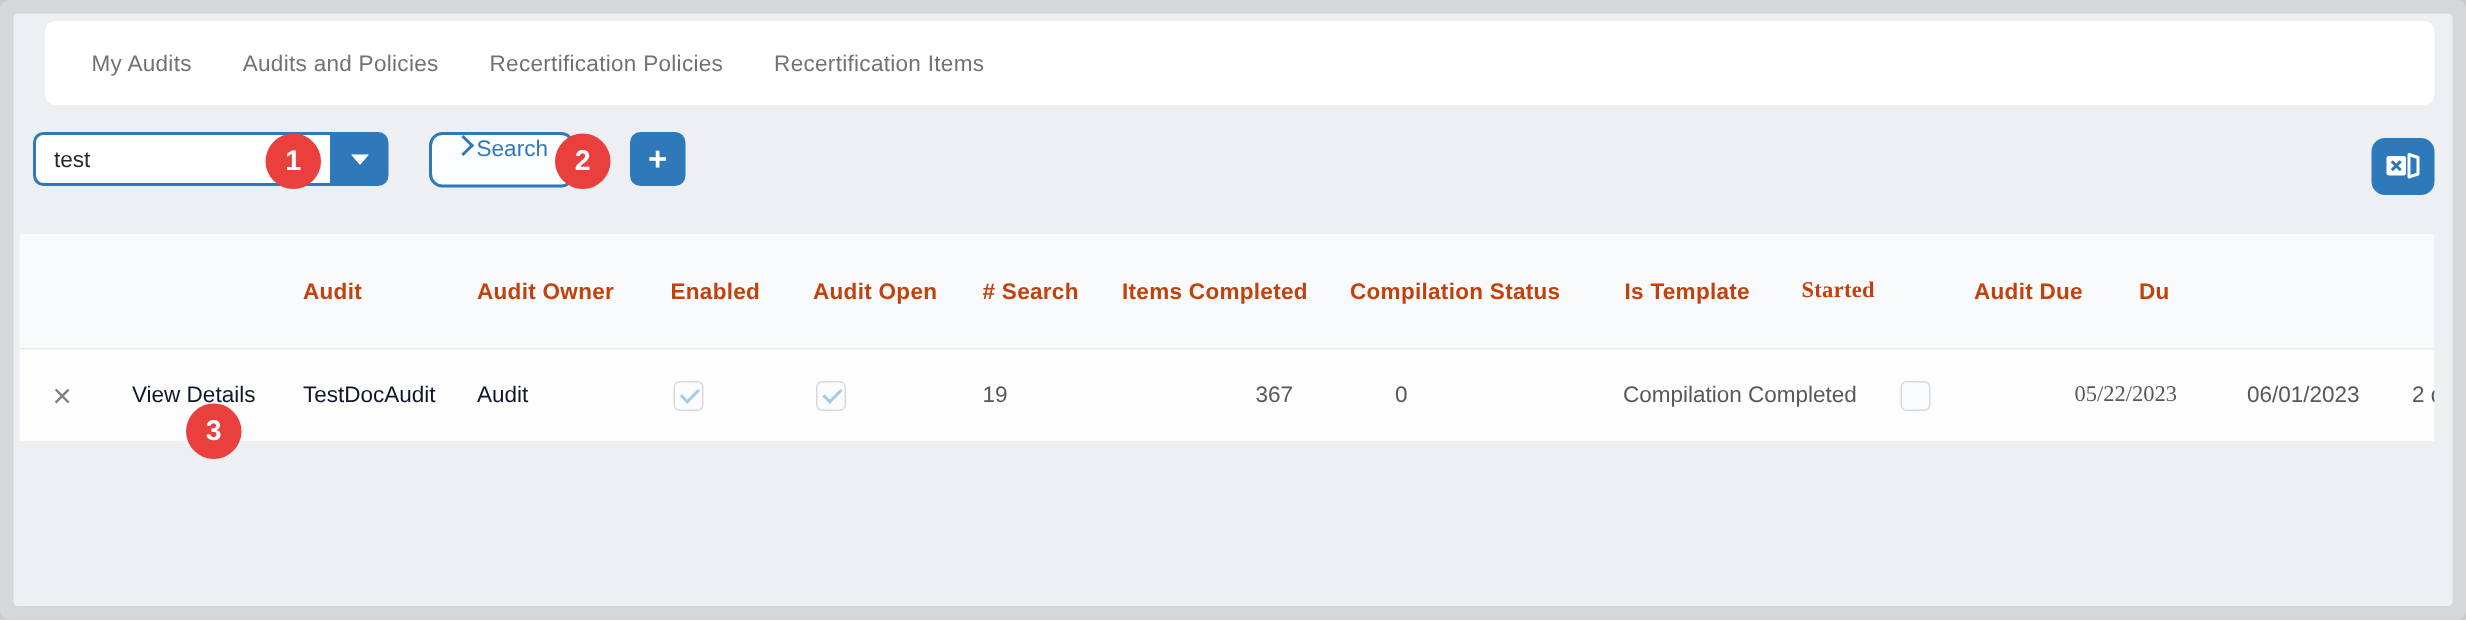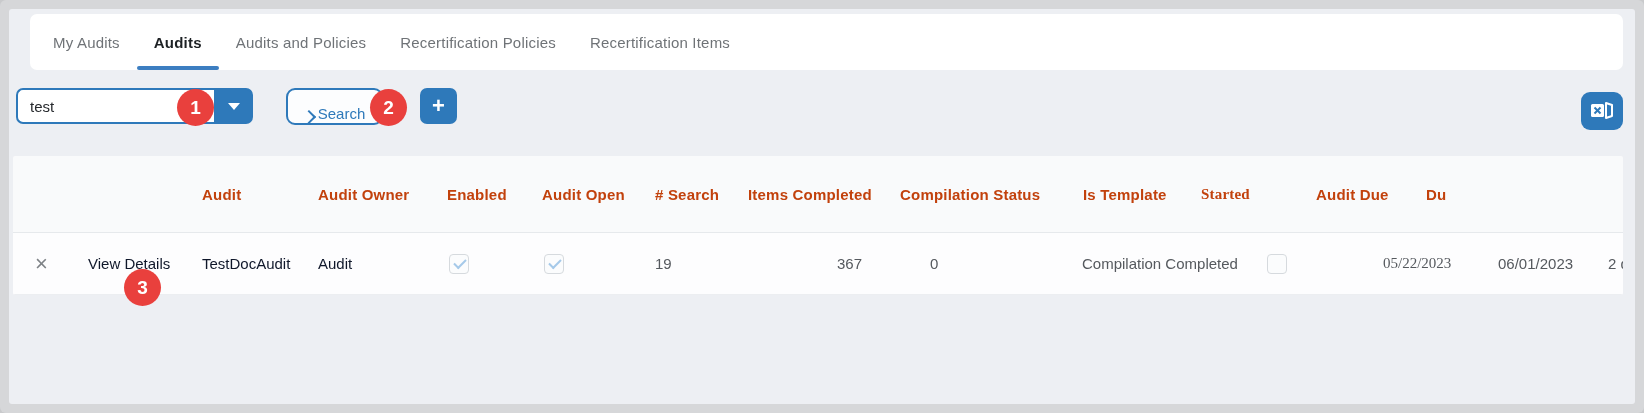--- a/index.html
+++ b/index.html
@@ -13,35 +13,35 @@
   }
   .content-bg{
     position:absolute;left:9px;top:9px;right:9px;bottom:9px;
     background:#edeff3;border-radius:3px;
   }
 
   
   .tabs-panel{
     position:absolute;left:30px;top:14px;width:1593px;height:56px;
     background:#ffffff;border-radius:7px;
-    display:flex;align-items:stretch;padding-left:6px;box-sizing:border-box;
+    display:flex;align-items:stretch;padding-left:14px;box-sizing:border-box;
   }
   .tab{
     padding:0 17px;display:flex;align-items:center;
     font-size:15px;color:#6f7377;letter-spacing:.2px;
     position:relative;cursor:pointer;white-space:nowrap;
   }
   .tab.active{color:#1d2124;font-weight:bold;}
   .tab.active::after{
     content:'';position:absolute;left:0;right:0;bottom:0;height:4px;
     background:#3c7ec1;border-radius:3px;
   }
 
   
-  .combo{position:absolute;left:16px;top:88px;height:36px;display:flex;}
+  .combo{position:absolute;left:22px;top:88px;height:36px;display:flex;}
   .search-input{
     width:198px;height:36px;box-sizing:border-box;
     border:2px solid #2e79ba;border-right:none;
     border-radius:7px 0 0 7px;
     padding:0 12px;font-size:15px;color:#26292d;
     font-family:"Liberation Sans",sans-serif;
     outline:none;background:#fff;
   }
   .dropdown-btn{
     width:39px;height:36px;box-sizing:border-box;
@@ -52,21 +52,21 @@
   .caret-down{
     width:0;height:0;
     border-left:6px solid transparent;border-right:6px solid transparent;
     border-top:7px solid #fff;
   }
   .search-btn{
     position:absolute;left:286px;top:88px;width:97px;height:37px;
     box-sizing:border-box;background:#fcfdfe;
     border:2px solid #2e79ba;border-radius:9px;
     color:#2e79ba;font-size:15px;font-family:"Liberation Sans",sans-serif;
-    display:flex;align-items:flex-end;justify-content:center;gap:4px;cursor:pointer;
+    display:flex;align-items:flex-start;justify-content:center;gap:4px;cursor:pointer;
   }
   .chev-right{
     width:8px;height:8px;margin-top:1px;
     border-top:2px solid #2e79ba;border-right:2px solid #2e79ba;
     transform:rotate(45deg);
   }
   .plus-btn{
     position:absolute;left:420px;top:88px;width:37px;height:36px;
     background:#2e79ba;border:none;border-radius:7px;
     color:#fff;font-size:22px;font-weight:bold;line-height:34px;
@@ -125,21 +125,20 @@
   }
 </style>
 </head>
 <body>
 
 <div class="screen">
   <div class="content-bg"></div>
 
   <div class="tabs-panel">
     <div class="tab">My Audits</div>
-    <div class="tab active">Audits</div>
     <div class="tab">Audits and Policies</div>
     <div class="tab">Recertification Policies</div>
     <div class="tab">Recertification Items</div>
   </div>
 
   <div class="combo">
     <input class="search-input" type="text" value="test" style="">
     <div class="dropdown-btn">
       <span class="caret-down"></span>
     </div>

